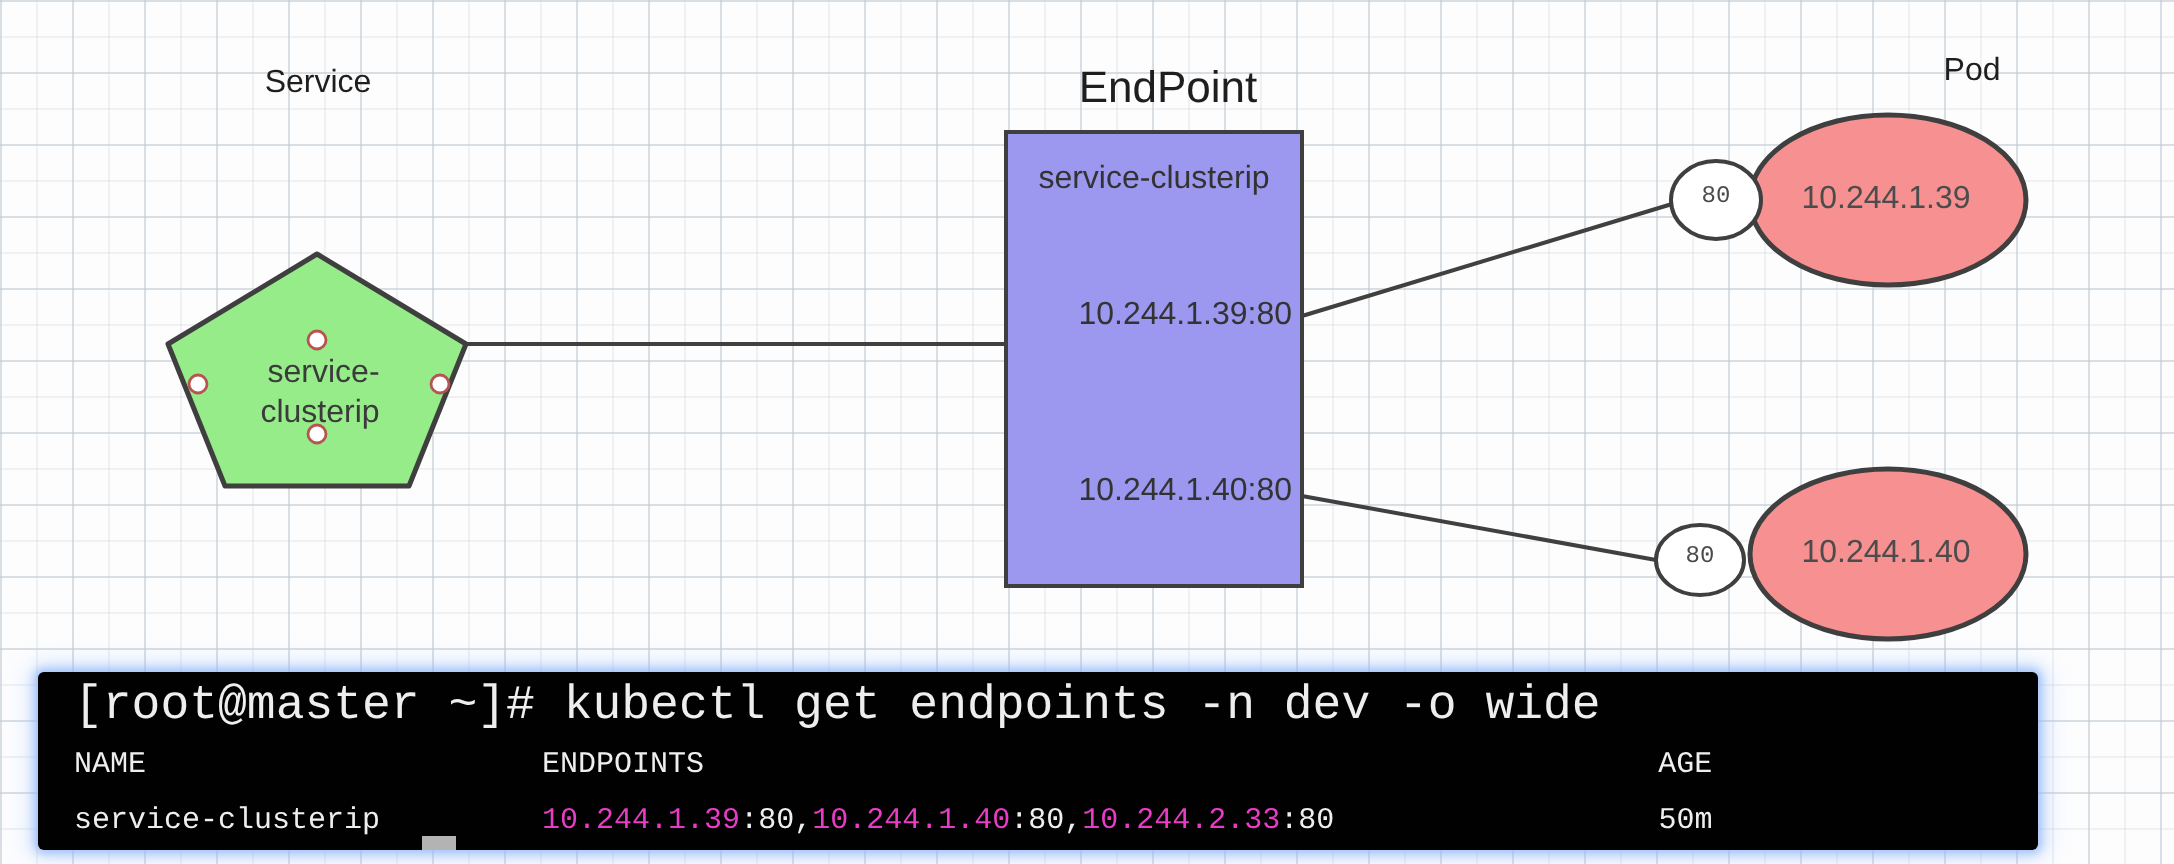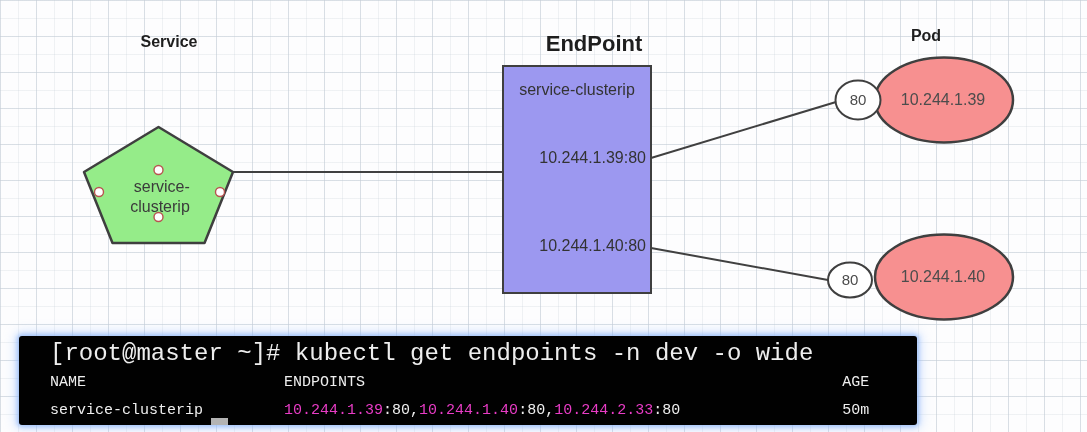--- a/index.html
+++ b/index.html
@@ -13,21 +13,21 @@
       linear-gradient(to right, rgba(198,206,216,0.55) 1px, transparent 1px),
       linear-gradient(to bottom, rgba(198,206,216,0.55) 1px, transparent 1px),
       linear-gradient(to right, rgba(205,212,221,0.30) 1px, transparent 1px),
       linear-gradient(to bottom, rgba(205,212,221,0.30) 1px, transparent 1px);
     background-size: 36px 36px, 36px 36px, 18px 18px, 18px 18px;
   }
 
   svg.diagram { position:absolute; left:0; top:0; }
 
   .lbl { position:absolute; transform:translateX(-50%); white-space:nowrap; }
-  .lbl-title { font-weight:bold; font-size:16px; color:#1e1e1e;margin-left:10px; }
+  .lbl-title { font-weight:normal; font-size:16px; color:#1e1e1e; }
   .lbl-title-lg { font-size:22px; }
 
   .pent-text {
     position:absolute; left:160px; top:177px; transform:translateX(-50%);
     text-align:right; font-size:16px; line-height:20px; color:#3b3b3b;
   }
 
   .ep-name {
     position:absolute; left:503px; top:81px; width:148px;
     text-align:center; font-size:16px; color:#333;
@@ -38,28 +38,28 @@
   }
   .ep-row1 { top:149px;text-align:right; }
   .ep-row2 { top:237px; }
 
   .pod-ip {
     position:absolute; transform:translateX(-50%);
     font-size:16px; color:#4c4c4c; white-space:nowrap;
   }
   .port-lbl {
     position:absolute; transform:translateX(-50%);
-    font-size:15px; color:#4c4c4c;
+    font-size:12px; color:#4c4c4c;font-family:Liberation Mono, monospace;
   }
 
   .terminal {
-    position:absolute; left:19px; top:336px; width:898px; height:89px;
+    position:absolute; left:19px; top:336px; width:1000px; height:89px;
     background:#010101; border-radius:3px;
     box-shadow: 0 0 4px 2px rgba(140,180,248,0.70), 0 0 11px 5px rgba(160,198,255,0.38);
-    padding:3px 0 0 31px; overflow:hidden;
+    padding:3px 0 0 18px; overflow:hidden;
   }
   .tline {
     font-family:"Liberation Mono","DejaVu Sans Mono",monospace;
     font-size:15px; line-height:28px; white-space:pre; letter-spacing:0;
   }
   .tline-lg { font-size:24px; line-height:30px; }
   .cursor { position:absolute; left:192px; top:82px; width:17px; height:7px; }
 </style>
 </head>
 <body>
@@ -82,21 +82,21 @@
 
     <ellipse cx="944" cy="100" rx="69" ry="42.5" stroke="#3f3f3f" stroke-width="2.5" fill="#f79090"></ellipse>
     <ellipse cx="944" cy="277" rx="69" ry="42.5" stroke="#3f3f3f" stroke-width="2.5" fill="#f79090"></ellipse>
 
     <ellipse cx="858" cy="100" rx="22.5" ry="19.5" stroke="#3f3f3f" stroke-width="2" fill="#ffffff"></ellipse>
     <ellipse cx="850" cy="280" rx="22" ry="17.5" stroke="#3f3f3f" stroke-width="2" fill="#ffffff"></ellipse>
   </svg>
 
   <div class="lbl lbl-title" style="left:159px; top:33px;">Service</div>
   <div class="lbl lbl-title lbl-title-lg" style="left:584px; top:31px;">EndPoint</div>
-  <div class="lbl lbl-title" style="left:916px; top:27px;">Pod</div>
+  <div class="lbl lbl-title" style="left:986px; top:27px;">Pod</div>
 
   <div class="pent-text">
     <div>service-</div>
     <div>clusterip</div>
   </div>
 
   <div class="ep-name">service-clusterip</div>
   <div class="ep-row ep-row1">10.244.1.39:80</div>
   <div class="ep-row ep-row2">10.244.1.40:80</div>
 

